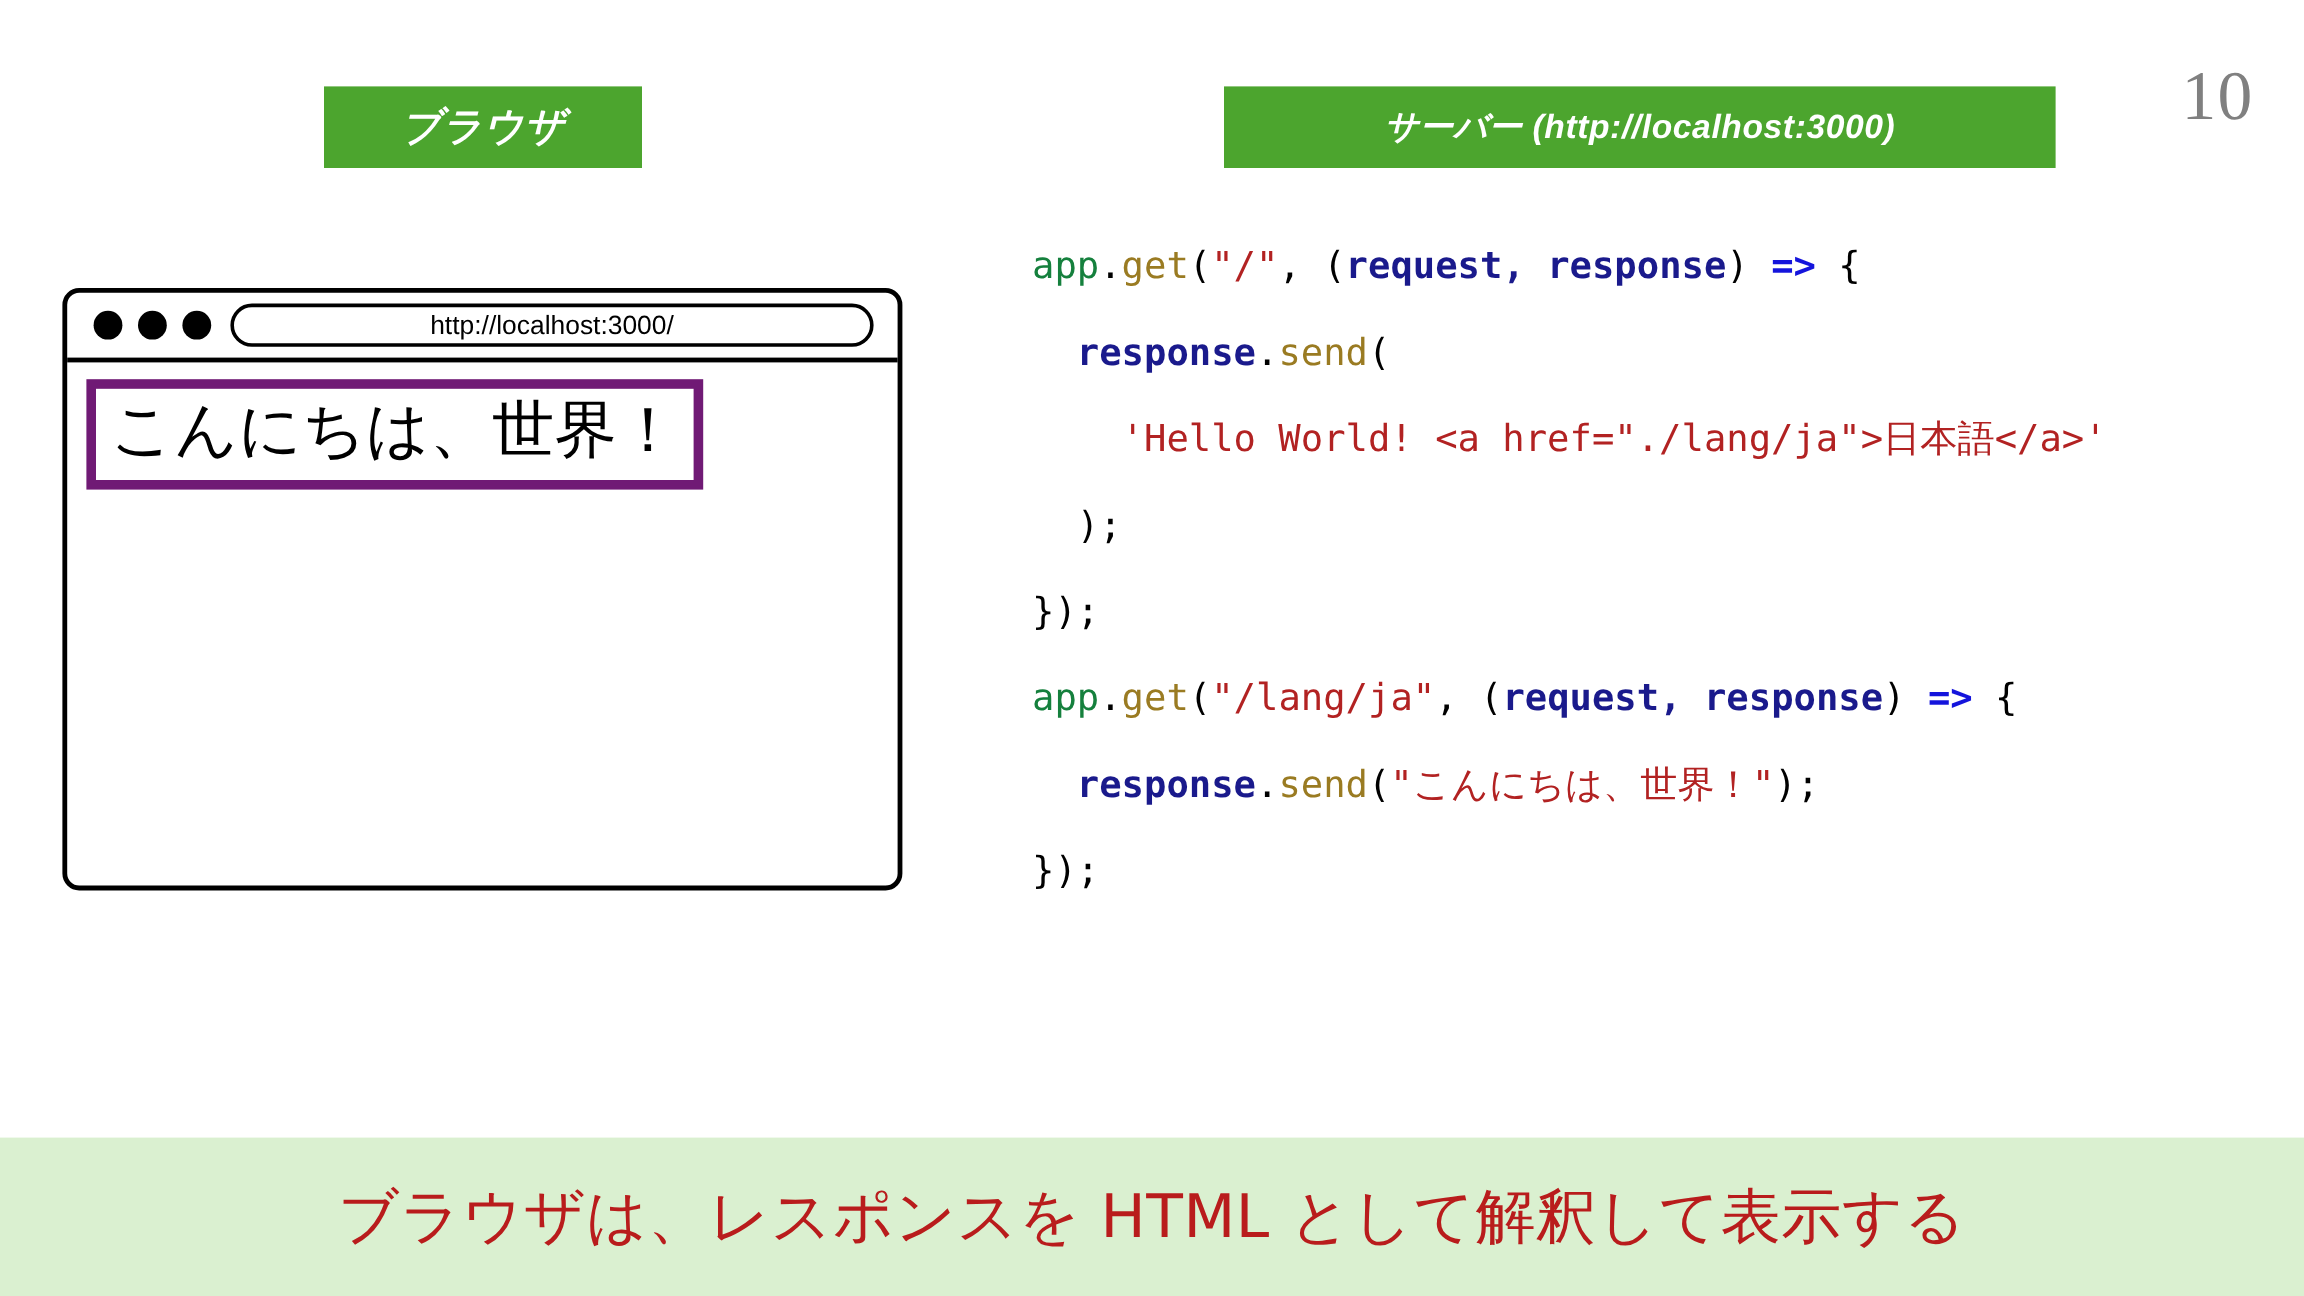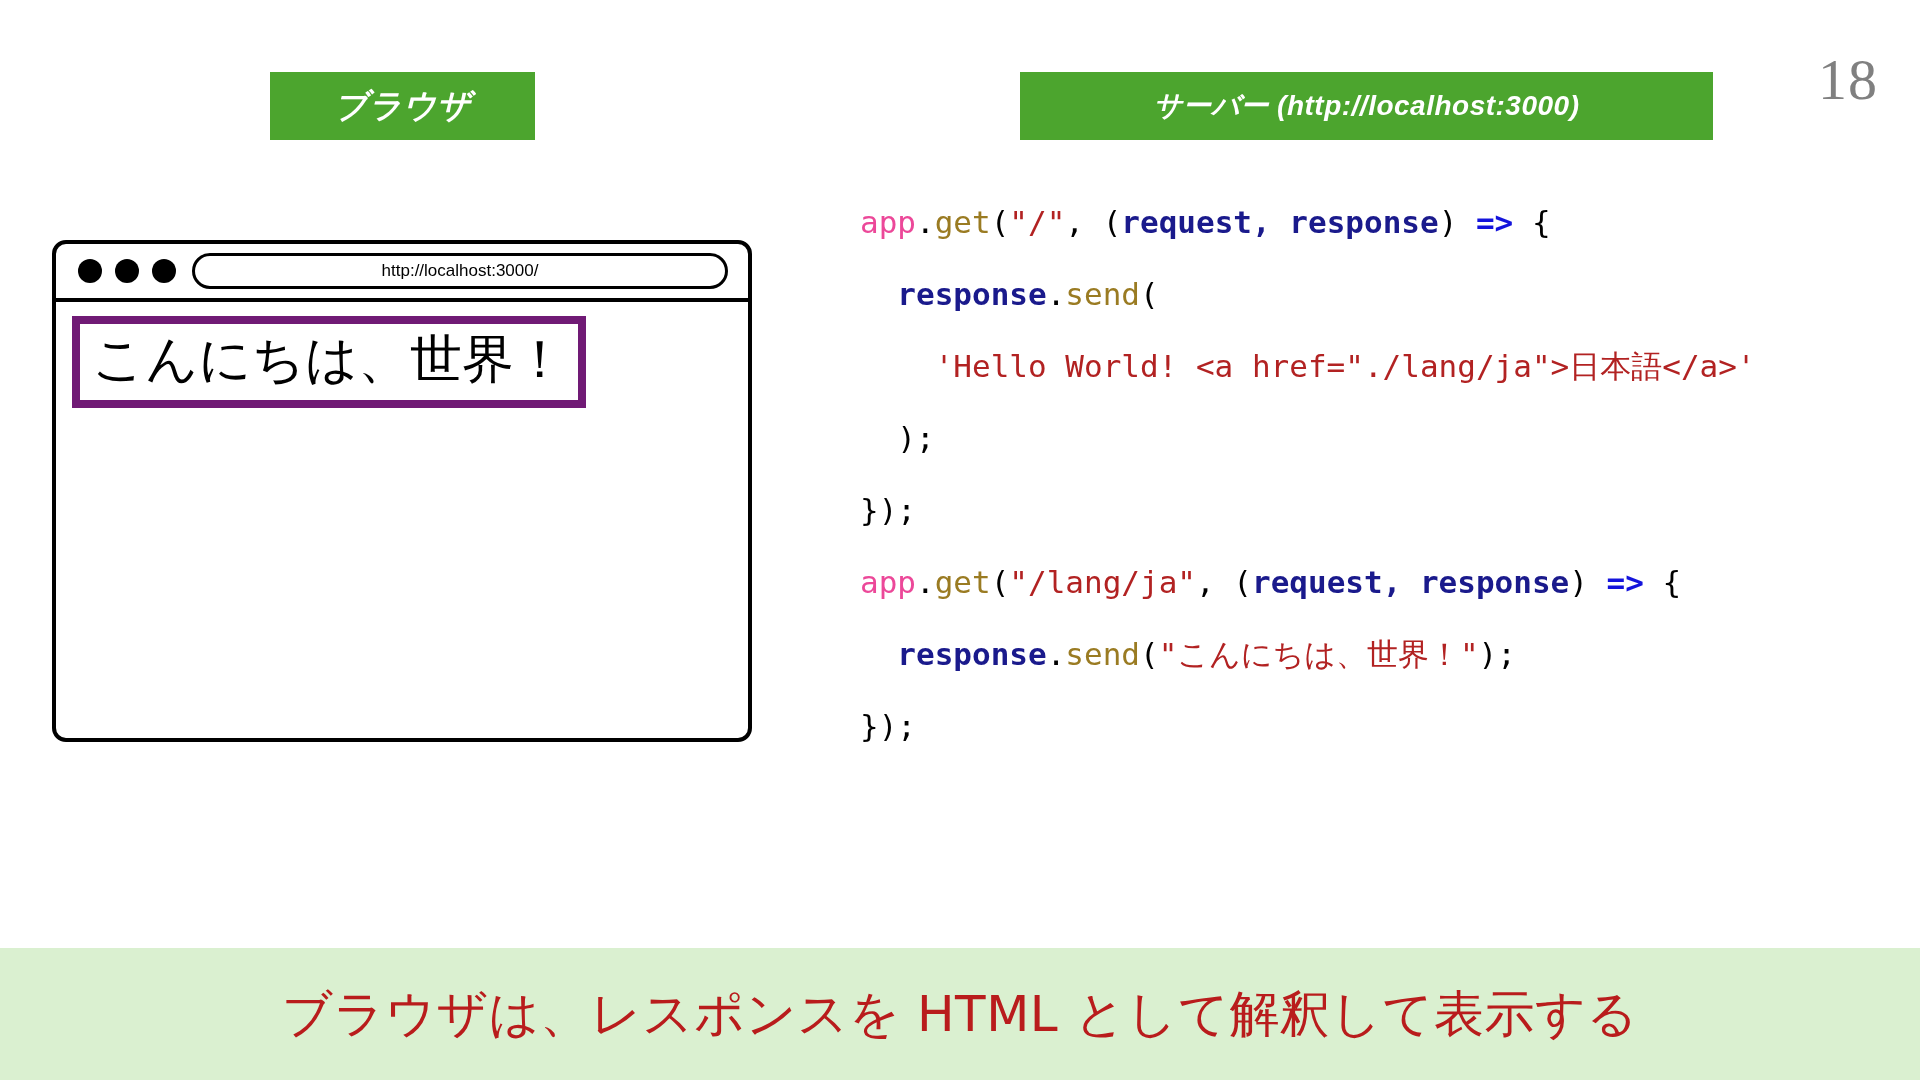--- a/index.html
+++ b/index.html
@@ -87,21 +87,21 @@
   }
   .url-bar {
     flex: 1;
     height: 36px;
     border: 3px solid #000000;
     border-radius: 18px;
     box-sizing: border-box;
     display: flex;
     align-items: center;
     justify-content: center;
-    font-size: 17px;
+    font-size: 22px;
     color: #000000;
     background: #ffffff;
     margin-right: 6px;
   }
   .browser-viewport {
     padding: 14px 16px;
     box-sizing: border-box;
     height: calc(100% - 58px);
   }
   .highlight-box {
@@ -123,21 +123,21 @@
     position: absolute;
     left: 860px;
     top: 186px;
     width: 1030px;
     font-family: "DejaVu Sans Mono", "Liberation Mono", monospace;
     font-size: 31px;
     line-height: 72px;
     color: #000000;
     white-space: pre;
   }
-  .tok-obj   { color: #ec4899; }
+  .tok-obj   { color: #15803d; }
   .tok-method{ color: #9A7B22; }
   .tok-str   { color: #B22222; }
   .tok-param { color: #1A1A8C; font-weight: bold; }
   .tok-arrow { color: #1414DC; font-weight: bold; }
   .tok-punc  { color: #000000; }
 
   
   .caption-bar {
     position: absolute;
     left: 0;
@@ -152,21 +152,21 @@
   .caption-text {
     font-size: 50px;
     color: #b91c1c;
     font-family: "DejaVu Sans", "Liberation Sans", sans-serif;
     letter-spacing: 0.5px;
   }
 </style>
 </head>
 <body>
 
-<div class="page-number">18</div>
+<div class="page-number">10</div>
 
 <div class="badge badge-browser">
   <span>ブラウザ</span>
 </div>
 
 <div class="badge badge-server">
   <span>サーバー (http://localhost:3000)</span>
 </div>
 
 <div class="browser-window">

